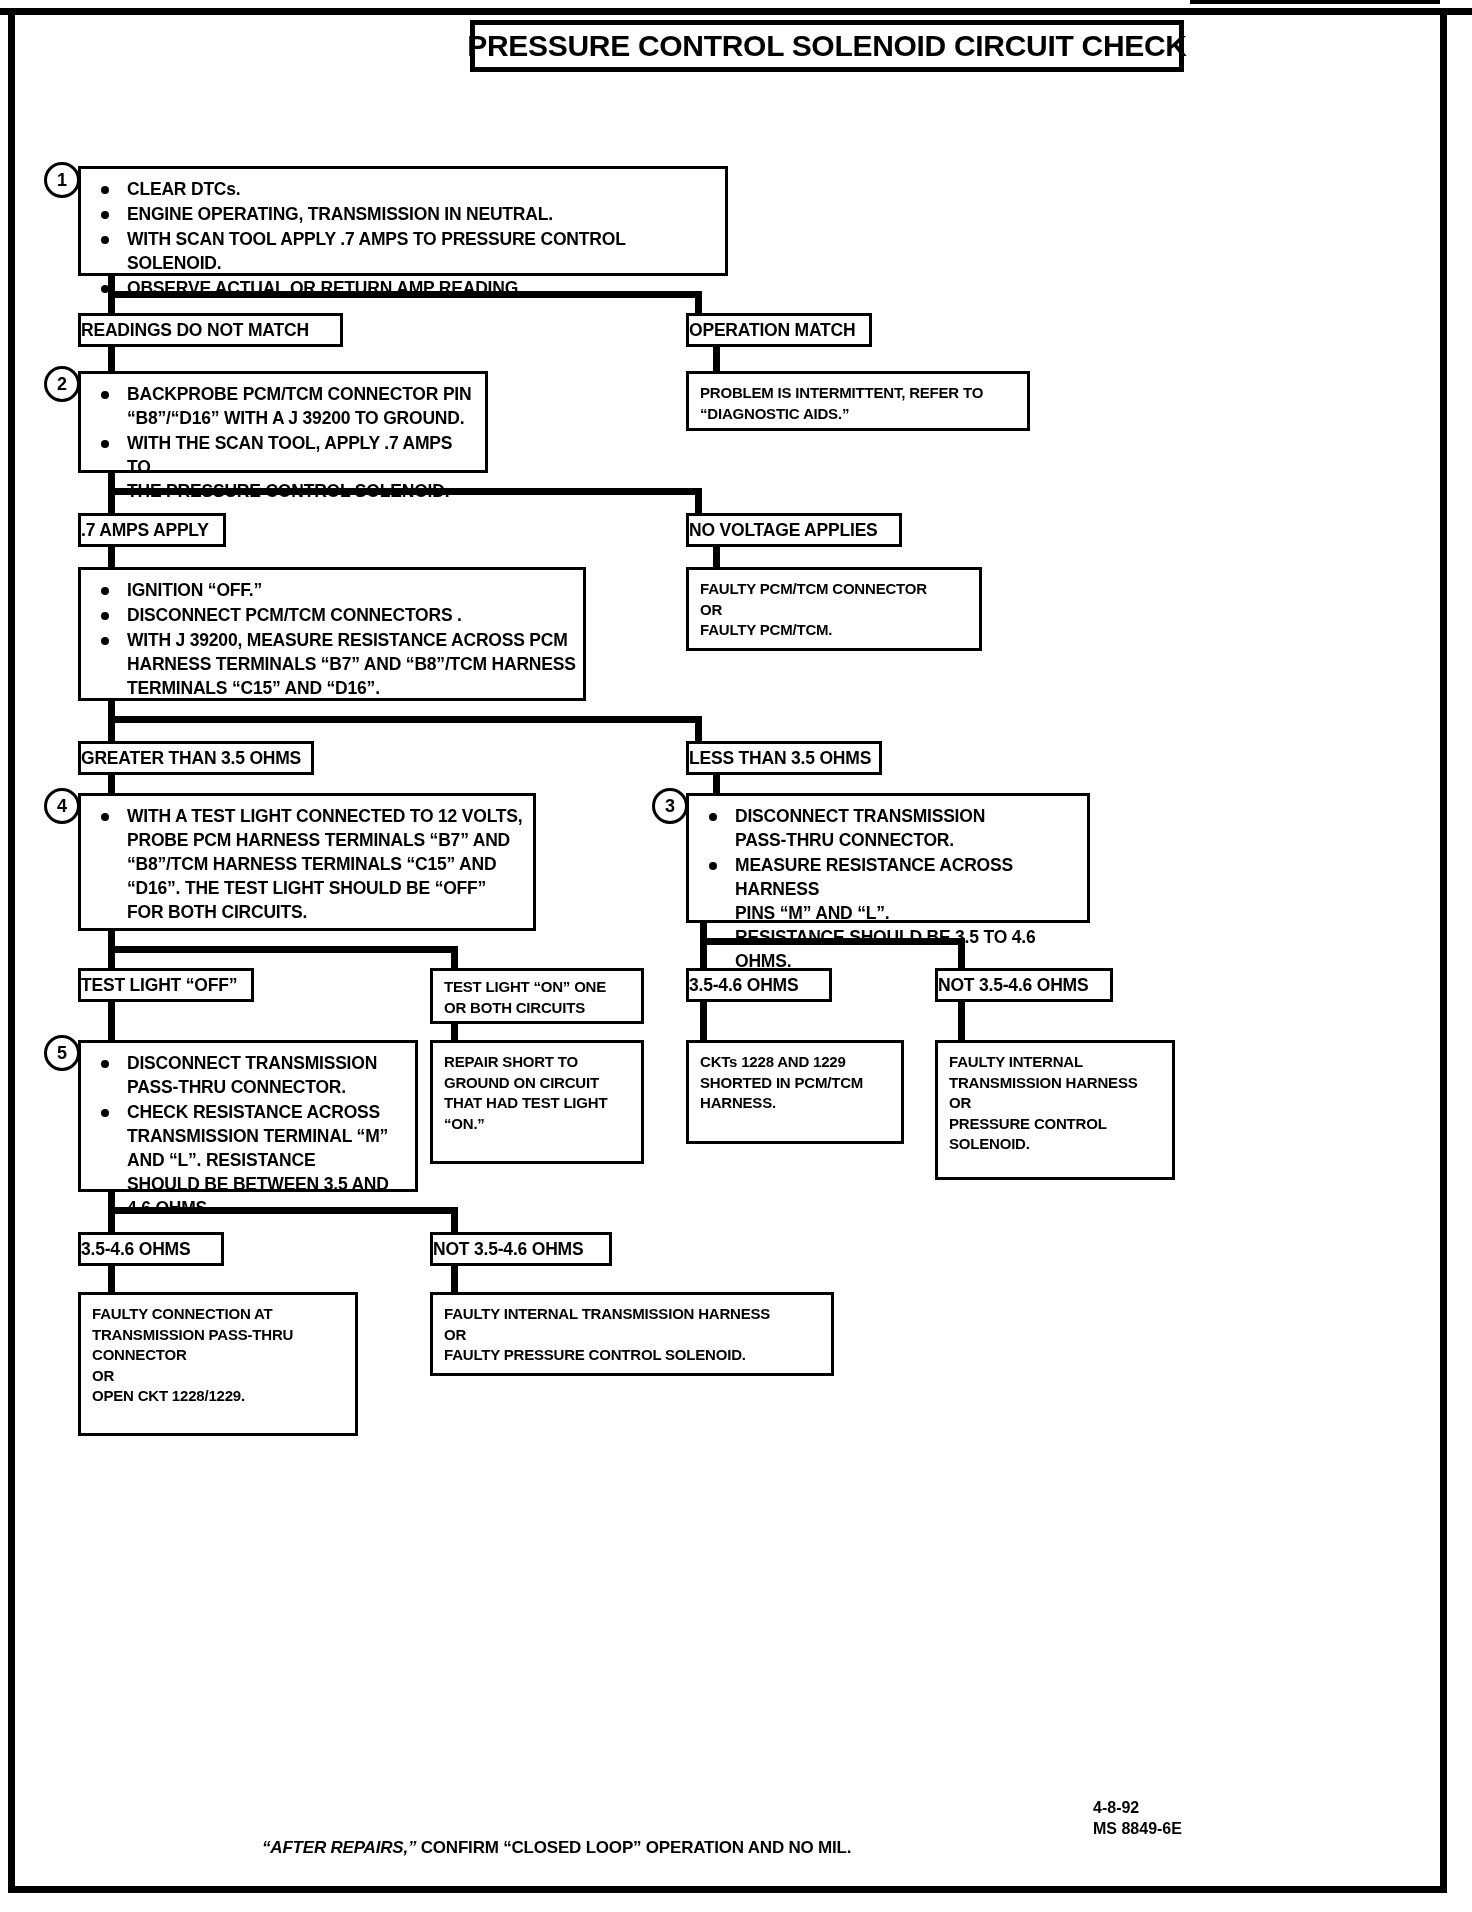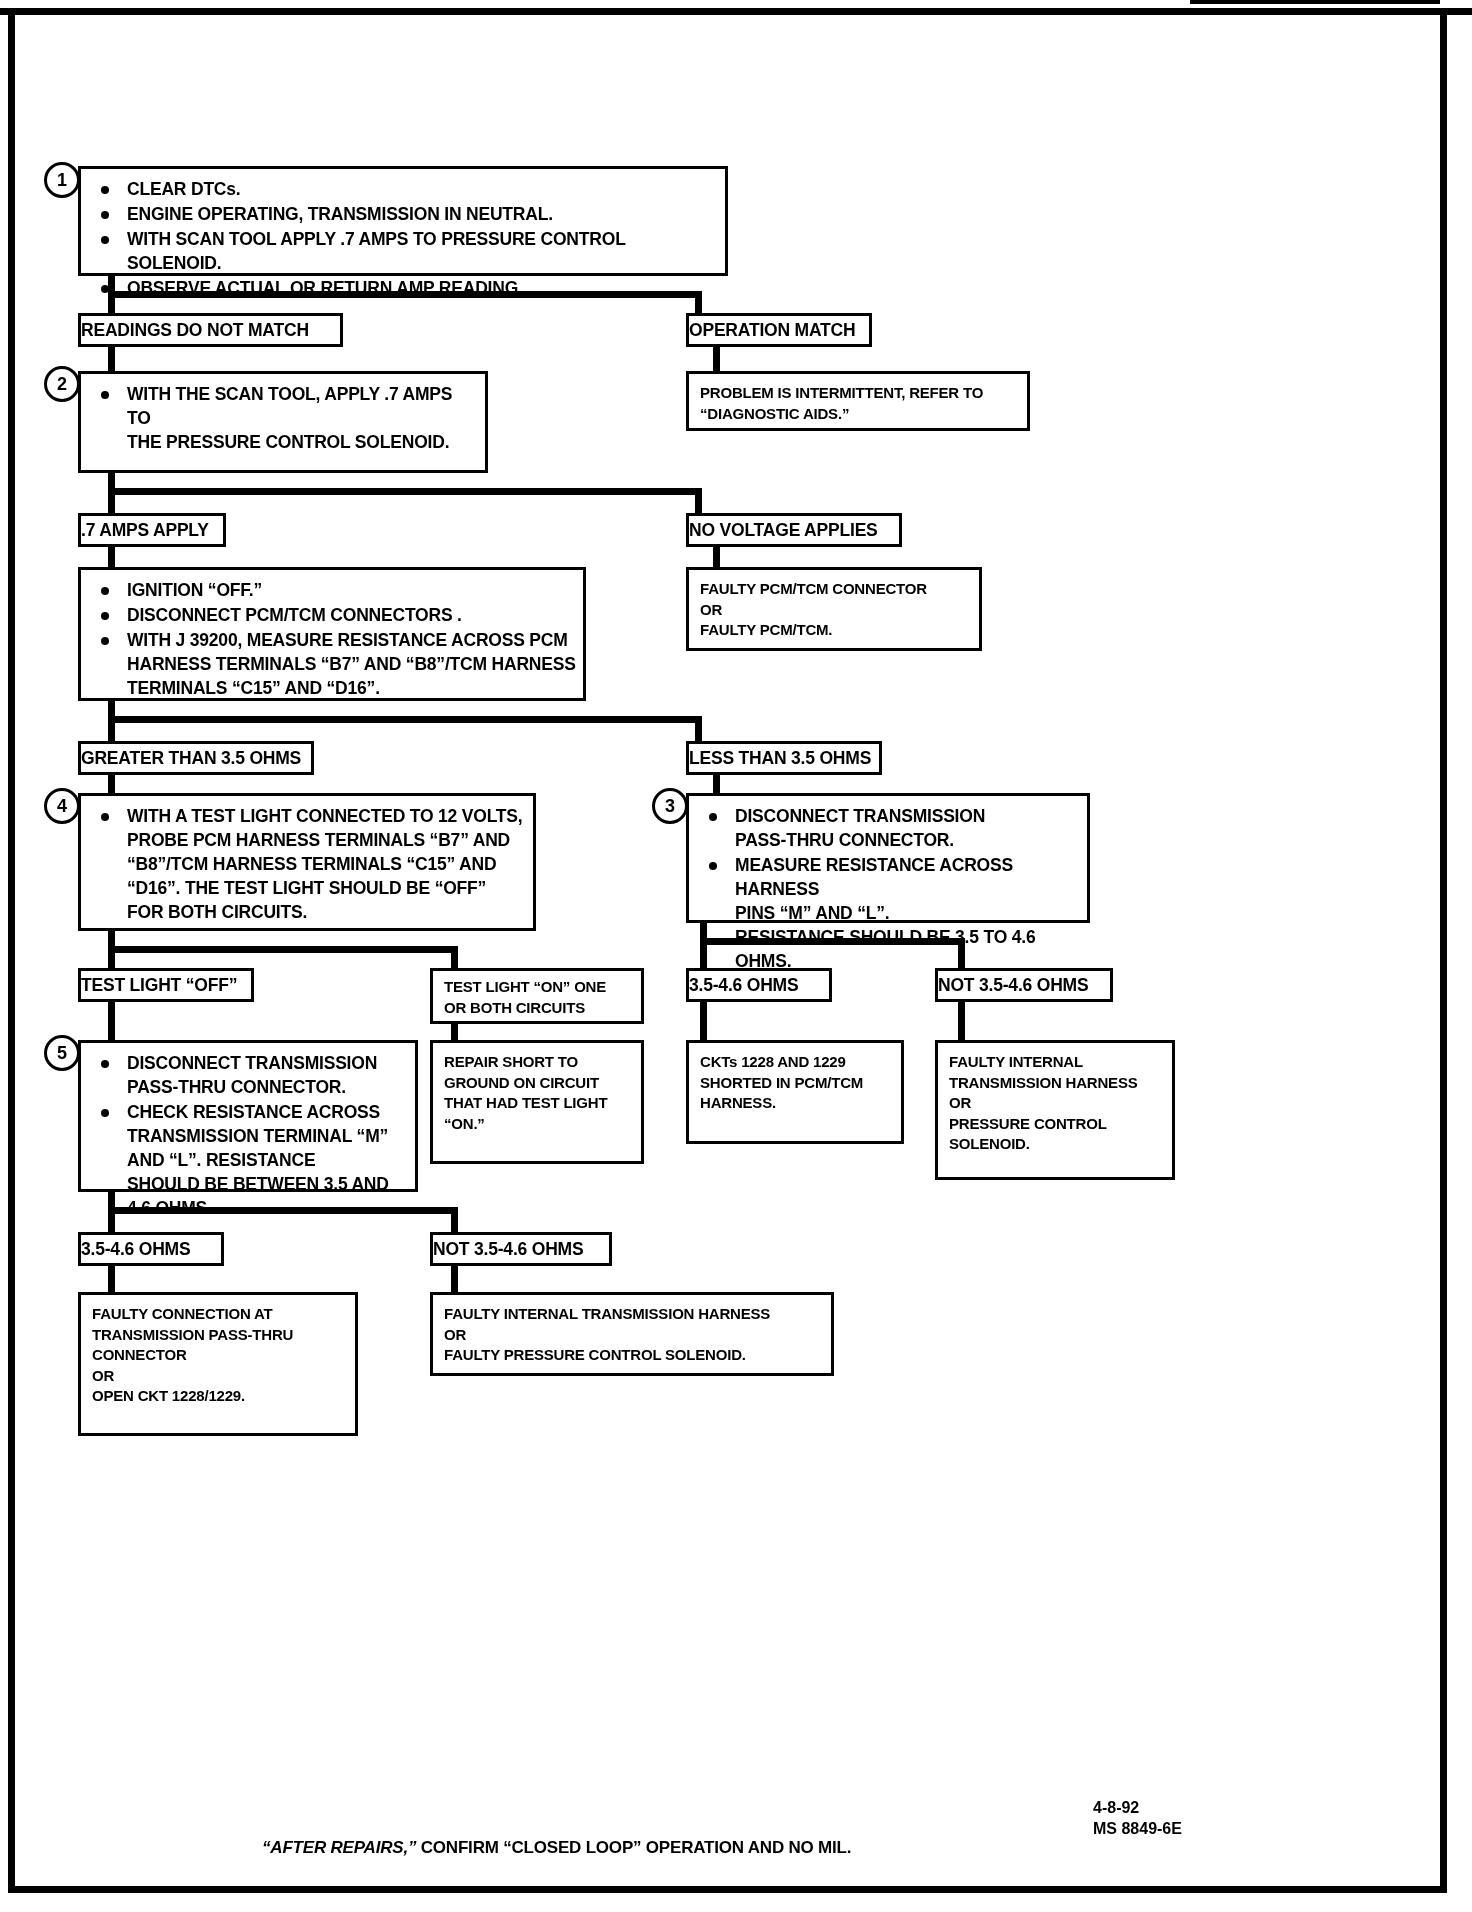--- a/index.html
+++ b/index.html
@@ -180,20 +180,23 @@
 <body>
 
 <div id="page">
 
   <div class="frame-top-stub"></div>
   <div class="frame-top"></div>
   <div class="frame-left"></div>
   <div class="frame-right"></div>
   <div class="frame-bottom"></div>
 
+  <div class="title-box">
+    <span>PRESSURE CONTROL SOLENOID CIRCUIT CHECK</span>
+  </div>
 
   <div class="step-circle" style="left:44px; top:162px;">1</div>
   <div class="box" style="left:78px; top:166px; width:650px; height:110px;">
     <ul class="bullets">
       <li>CLEAR DTCs.</li>
       <li>ENGINE OPERATING, TRANSMISSION IN NEUTRAL.</li>
       <li>WITH SCAN TOOL APPLY .7 AMPS TO PRESSURE CONTROL SOLENOID.</li>
       <li>OBSERVE ACTUAL OR RETURN AMP READING.</li>
     </ul>
   </div>
@@ -215,20 +218,22 @@
   <div class="conn" style="left:713px; top:347px; width:7px; height:24px;"></div>
 
   <div class="box" style="left:686px; top:371px; width:344px; height:60px;">
     <div class="plain">PROBLEM IS INTERMITTENT, REFER TO
 “DIAGNOSTIC AIDS.”</div>
   </div>
 
   <div class="step-circle" style="left:44px; top:366px;">2</div>
   <div class="box" style="left:78px; top:371px; width:410px; height:102px;">
     <ul class="bullets">
+      <li>BACKPROBE PCM/TCM CONNECTOR PIN
+“B8”/“D16” WITH A J 39200 TO GROUND.</li>
       <li>WITH THE SCAN TOOL, APPLY .7 AMPS TO
 THE PRESSURE CONTROL SOLENOID.</li>
     </ul>
   </div>
 
   <div class="conn" style="left:108px; top:473px; width:7px; height:22px;"></div>
   <div class="conn" style="left:108px; top:488px; width:594px; height:7px;"></div>
   <div class="conn" style="left:695px; top:488px; width:7px; height:25px;"></div>
   <div class="conn" style="left:108px; top:488px; width:7px; height:25px;"></div>
 

